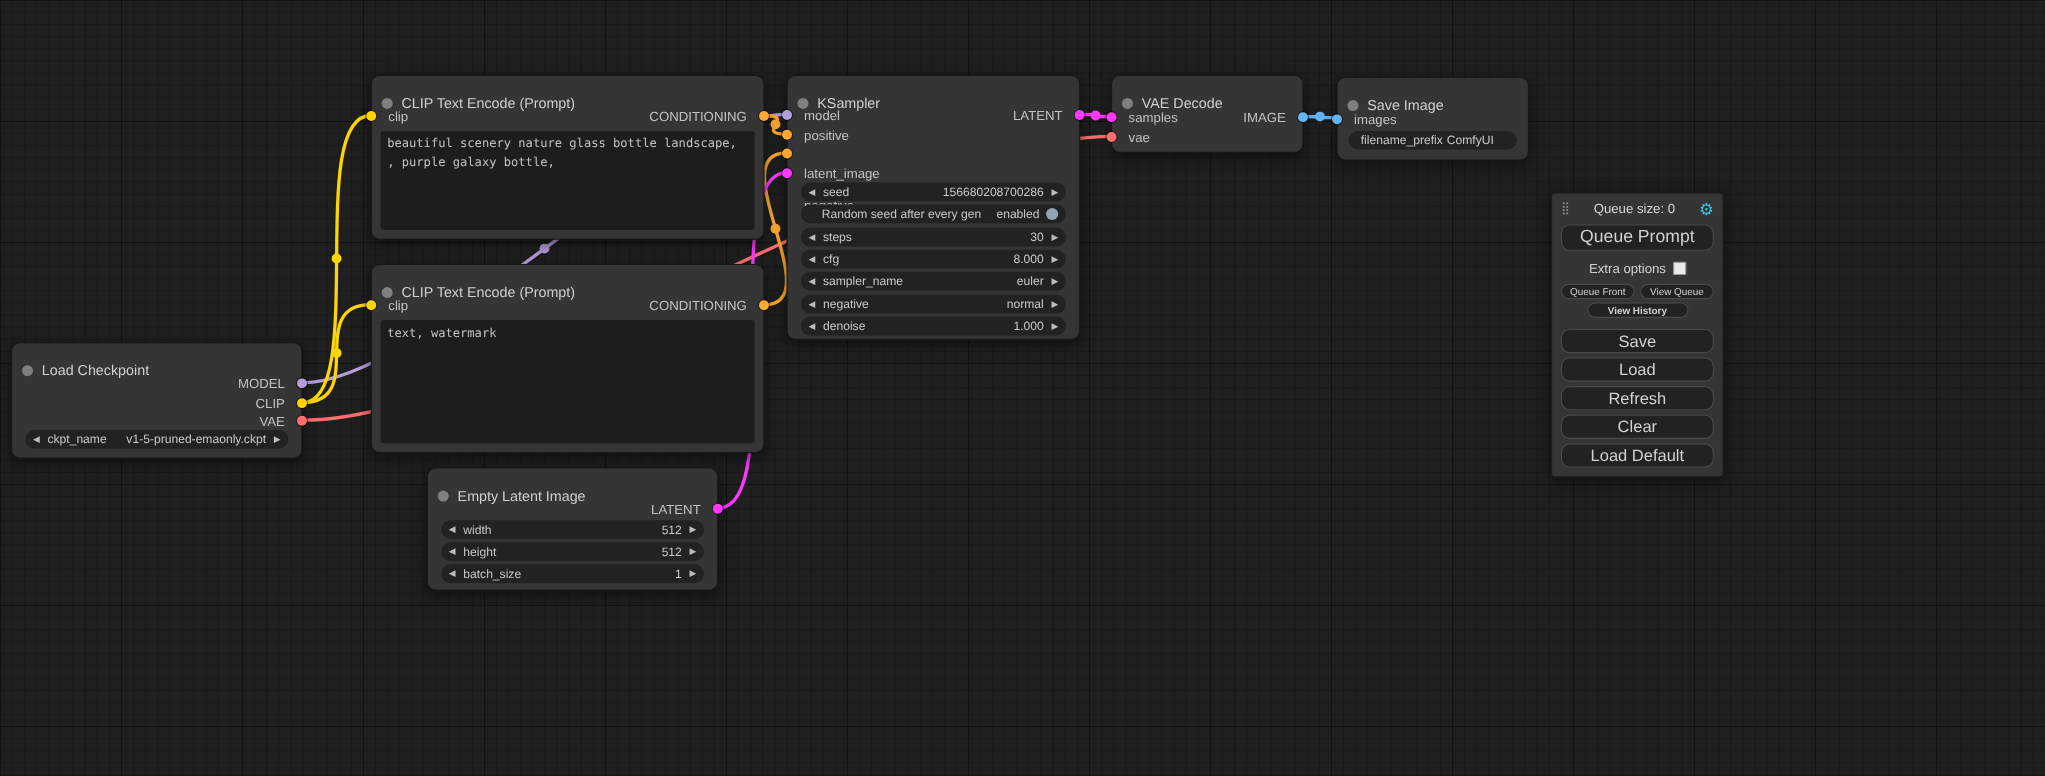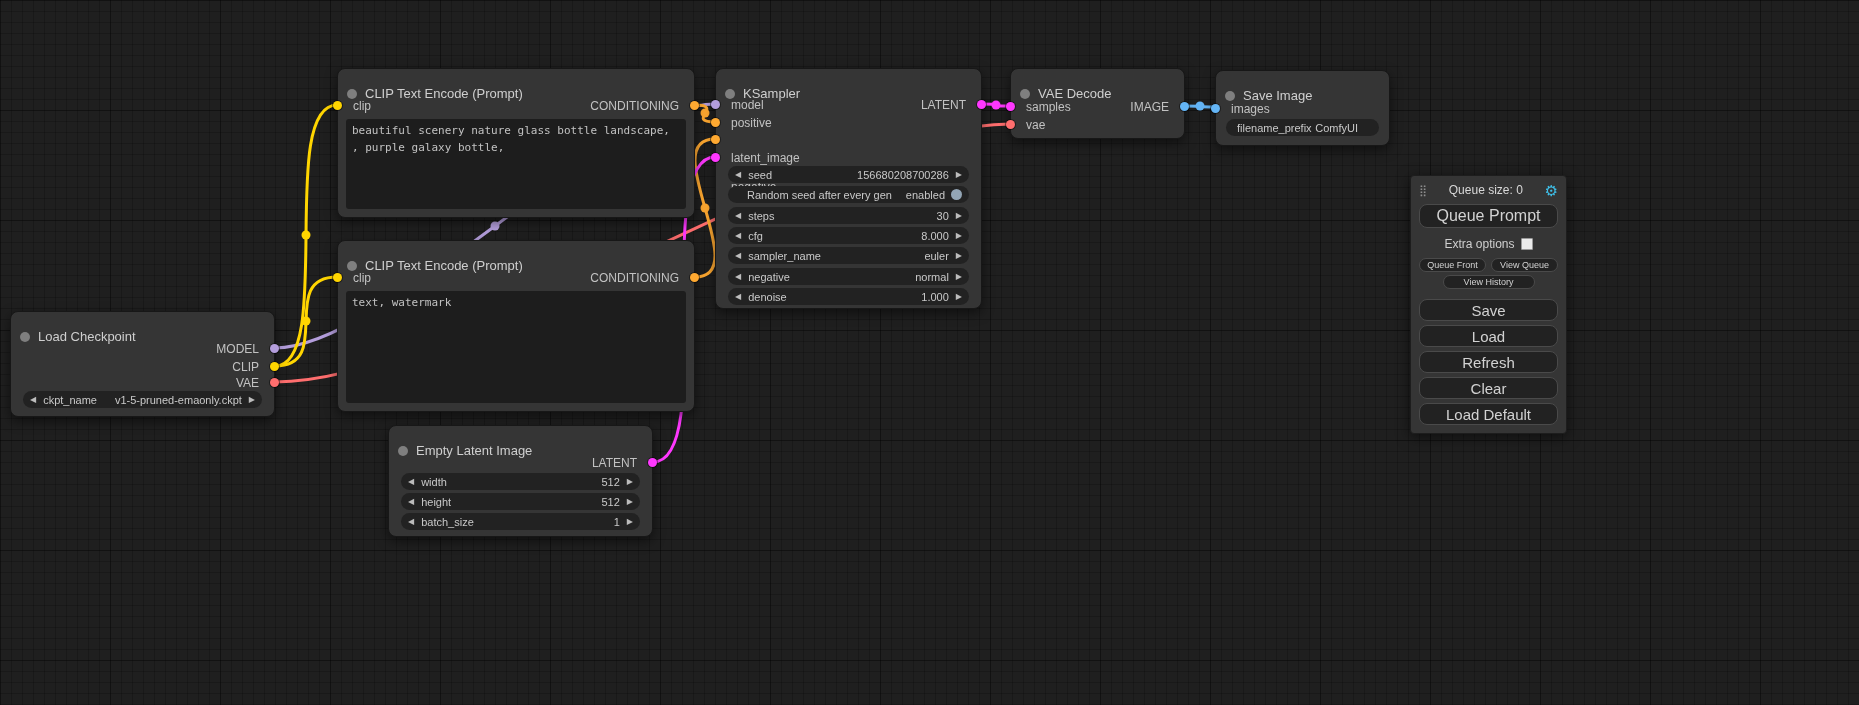--- a/index.html
+++ b/index.html
@@ -63,21 +63,21 @@
   .btn {
     display:block; width:100%; background:#222; border:1px solid #4a4a4a;
     border-radius:8px; color:#d2d2d2; font-family:inherit; cursor:pointer;
     box-sizing:border-box; text-align:center;
   }
   .btn.qp { height:24px; font-size:16px; margin-top:6px; }
   .extra { display:flex; align-items:center; justify-content:center; gap:6px; margin-top:9px; font-size:12px; color:#cfcfcf; }
   .cbox { width:10px; height:10px; background:#ebebeb; border:1px solid #9a9a9a; border-radius:1px; cursor:pointer; }
   .srow { display:flex; gap:5px; margin-top:7px; }
   .btn.small { height:14px; font-size:9px; line-height:11px; border-radius:7px; padding:0; }
-  .btn.vh { width:92px; margin:3px auto 0; }
+  .btn.vh { width:92px; margin:3px auto 0;font-weight:bold; }
   .btn.big { height:22px; font-size:15px; margin-top:4px; }
   .btn.big.first { margin-top:10px; }
 </style>
 </head>
 <body>
 
 <div id="canvas">
 
   <svg id="wires" width="1859" height="705">
     <path d="M275,348 C385,348 605,104 715,104" style="stroke:var(--model)"></path>

